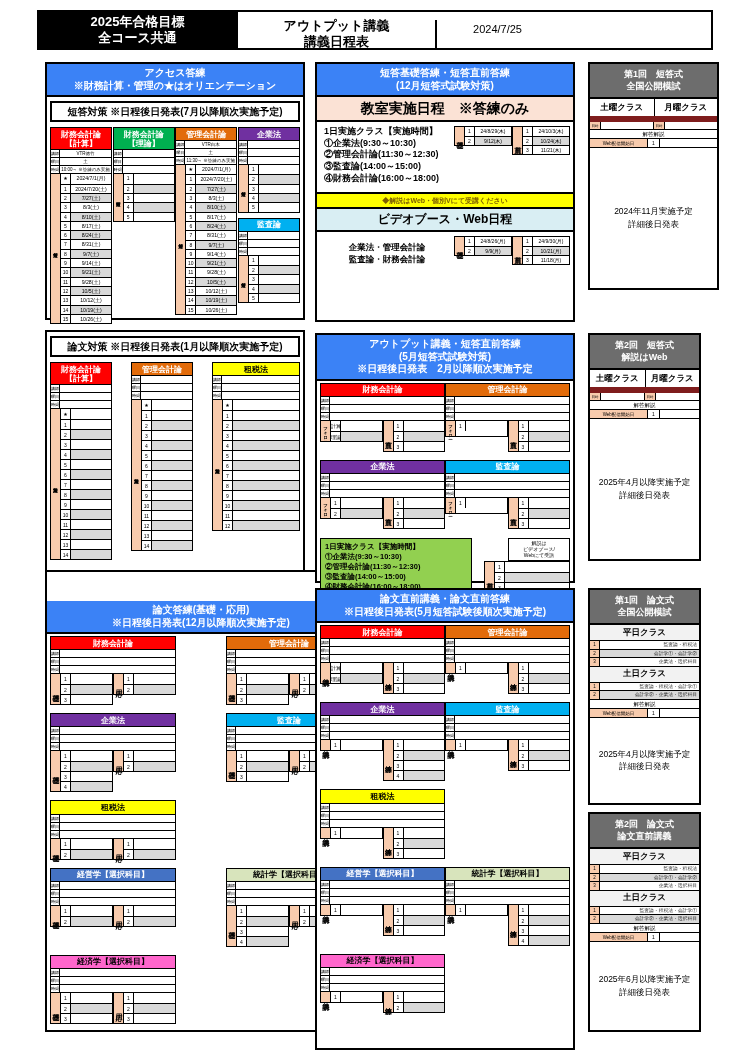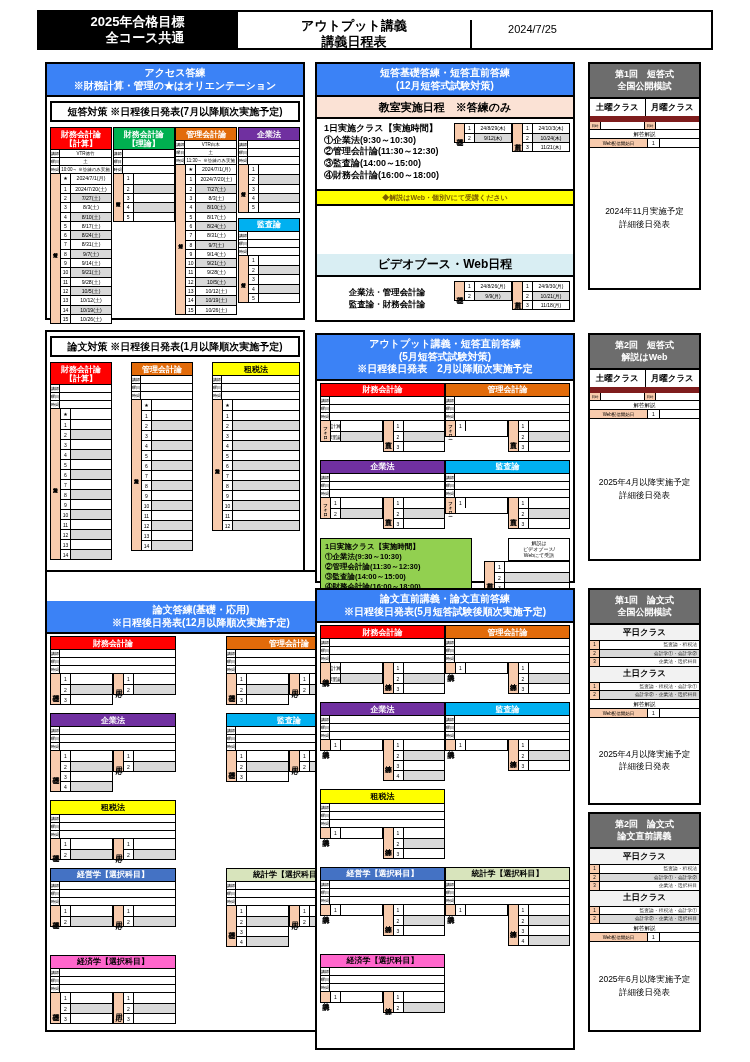--- a/index.html
+++ b/index.html
@@ -3,23 +3,23 @@
 <meta charset="utf-8">
 <style>
   * { margin:0; padding:0; box-sizing:border-box; }
   body { background:#e8e8e8; font-family:"Liberation Sans", sans-serif; }
   .page { position:relative; width:750px; height:1062px; background:#fff; margin:0 auto; overflow:hidden; }
 
   
   .hdr { position:absolute; left:37px; top:10px; width:676px; height:40px; display:flex; border:2px solid #000; }
   .hdr-cell { display:flex; align-items:center; justify-content:center; text-align:center; white-space:pre-line; font-weight:bold; border-right:2px solid #000; line-height:1.2; }
   .hdr-cell:last-child { border-right:none; }
-  .hdr-goal { width:199px; background:#000; color:#fff; font-size:13px;text-align:right; }
+  .hdr-goal { width:199px; background:#000; color:#fff; font-size:13px; }
   .hdr-school { width:153px; font-size:13px; }
-  .hdr-title { width:234px; font-size:13px;margin-top:8px; }
+  .hdr-title { width:199px; font-size:13px;margin-top:8px; }
   .hdr-date { width:121px; font-size:11px; font-weight:normal; }
 
   
   .sec { position:absolute; border:2px solid #000; background:#fff; display:flex; flex-direction:column; }
   .sec-title { background:#3b82f6; color:#fff; font-weight:bold; font-size:10px; line-height:1.25; text-align:center; padding:3px 0; white-space:pre-line; border-bottom:2px solid #000; }
   .sub-bar { margin:4px 3px 3px; border:2px solid #000; font-weight:bold; font-size:10px; text-align:center; padding:1.5px 0; }
 
   .blocks-row { display:flex; justify-content:space-between; align-items:flex-start; padding:2px 3px; margin-bottom:4px; }
   .slot { display:flex; flex-direction:column; }
   .slot .blk + .blk { margin-top:5px; }
@@ -38,30 +38,30 @@
   .rows { flex:1; }
   .row { display:flex; height:var(--rh,9.5px); line-height:var(--rh,9.5px); }
   .row + .row { border-top:1px solid #000; }
   .no { width:10px; font-size:5px; text-align:center; border-right:1px solid #000; overflow:hidden; white-space:nowrap; }
   .dt { flex:1; font-size:5.2px; text-align:center; overflow:hidden; white-space:nowrap; }
   .row.shade .dt { background:#D9D9D9; }
   .pair { display:flex; align-items:flex-start; justify-content:space-between; }
   .pair .grp { width:50%; }
 
   
-  .peach-bar { background:#FBE2D5; font-weight:bold; font-size:11px; text-align:center; border-bottom:2px solid #000; padding:2.5px 0; }
+  .peach-bar { background:#FBE2D5; font-weight:bold; font-size:14px; text-align:center; border-bottom:2px solid #000; padding:2.5px 0; }
   .tm-row { display:flex; padding:4px 3px; align-items:flex-start; min-height:70px; }
   .tm-row2 { min-height:44px; }
   .tm-info { flex:1; font-size:9px; font-weight:bold; line-height:1.3; white-space:pre-line; padding-left:4px; }
   .tm-subjects { flex:1; font-size:8.5px; font-weight:bold; text-align:center; white-space:pre-line; align-self:center; line-height:1.4; }
   .tm-tables { display:flex; align-items:flex-start; }
   .tm-tables .grp { width:58px; }
   .tm-tables .dt { font-size:5px; }
   .yellow-bar { background:#FFFF00; color:#7e6000; font-size:7px; font-weight:bold; text-align:center; border-top:2px solid #000; border-bottom:2px solid #000; padding:1.5px 0; }
-  .blue-bar { background:#D9EEF3; font-size:12px; font-weight:bold; text-align:center; border-bottom:2px solid #000; padding:2px 0;margin-top:48px; }
+  .blue-bar { background:#D9EEF3; font-size:12px; font-weight:bold; text-align:center; border-bottom:2px solid #000; padding:2px 0; }
 
   
   .ff { display:flex; padding:3px; align-items:flex-start; justify-content:space-between; }
   .green-box { background:#92D050; border:1px solid #000; font-size:7.5px; font-weight:bold; line-height:1.35; white-space:pre-line; padding:3px 4px; width:152px; }
   .ff-mini { width:92px; display:flex; flex-direction:column; }
   .ff-head { font-size:5px; text-align:center; border:1px solid #000; white-space:pre-line; line-height:1.25; padding:1px 0; width:62px; margin-left:auto; }
   .ff-mini .grp { width:86px; margin-left:auto; border-top:1px solid #000; }
 
   
   .mock-title { background:#6d6d6d; color:#fff; font-weight:bold; font-size:9px; text-align:center; white-space:pre-line; padding:5px 0; border-bottom:2px solid #000; line-height:1.3; }
@@ -1797,21 +1797,21 @@
                     <div class="dt"></div>
                   </div>
                 </div>
               </div>
             </div>
           </div>
         </div>
         <div class="slot" style="width: 126px;"></div>
       </div>
     </div>
-    <div class="sec" style="left: 588px; top: 62px; width: 113px; height: 228px;">
+    <div class="sec" style="left: 588px; top: 62px; width: 131px; height: 228px;">
       <div class="mock-title">第1回　短答式
 全国公開模試</div>
       <div class="mock-classes">
         <div class="mock-class">土曜クラス</div>
         <div class="mock-class">月曜クラス</div>
       </div>
       <div class="mock-dtrow">
         <div class="mock-dtlbl">日時</div>
         <div class="mock-dtval"></div>
         <div class="mock-dtlbl">日時</div>

